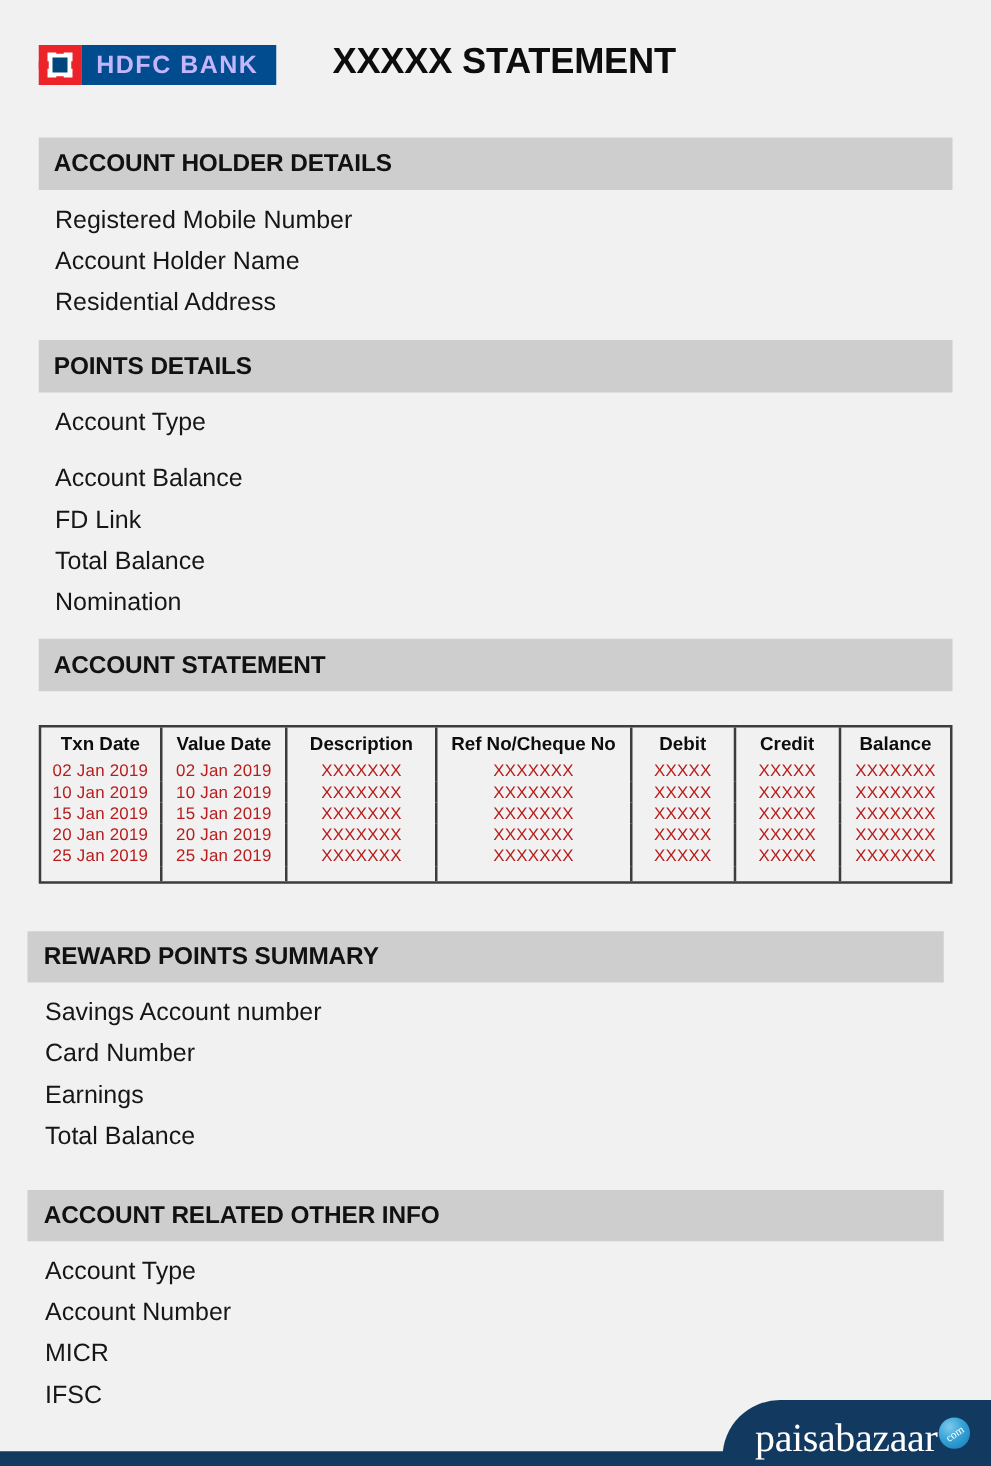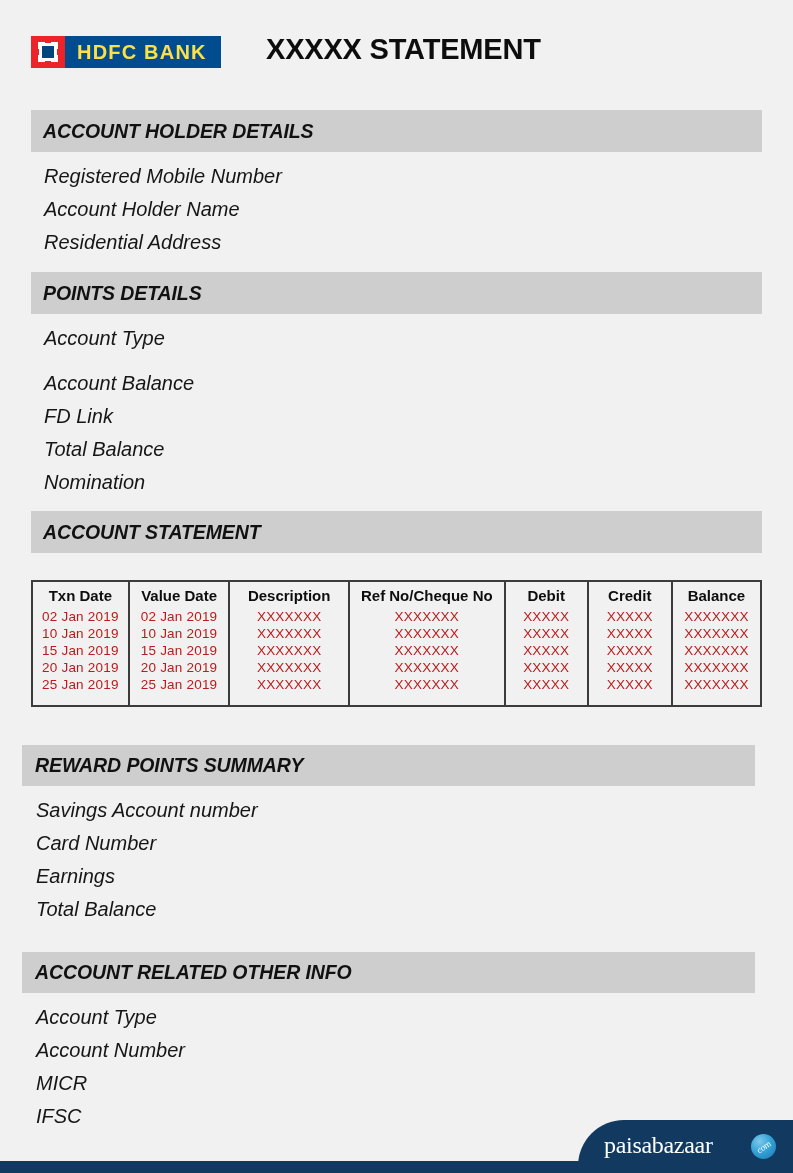--- a/index.html
+++ b/index.html
@@ -88,21 +88,21 @@
   .logo-mark .notch-r {
     position: absolute;
     right: 0px;
     top: 13px;
     width: 8px;
     height: 6px;
     background: #ed232a;
   }
   .logo-word {
     background: #004c8f;
-    color: #fde047;
+    color: #c4b5fd;
     font-size: 20px;
     font-weight: bold;
     letter-spacing: 1.2px;
     padding: 0 14px 0 12px;
     display: flex;
     align-items: center;
     font-family: "Liberation Sans", sans-serif;
   }
   .doc-title {
     position: absolute;
@@ -111,21 +111,20 @@
     font-size: 29px;
     font-weight: bold;
     letter-spacing: -0.2px;
     color: #0d0d0d;
     white-space: nowrap;
   }
 
   
   .section {
     position: absolute;
-    font-style: italic;
   }
   .section-bar {
     background: #cecece;
     color: #111111;
     font-size: 19.5px;
     font-weight: bold;
     letter-spacing: -0.1px;
     display: flex;
     align-items: center;
     box-sizing: border-box;
@@ -203,21 +202,21 @@
     height: 53px;
     background: #123a61;
     border-top-left-radius: 46px;
   }
   .footer-badge .brand {
     position: absolute;
     left: 26px;
     top: 12px;
     color: #ffffff;
     font-family: "Liberation Serif", serif;
-    font-size: 24px;
+    font-size: 32px;
     letter-spacing: -0.3px;
     white-space: nowrap;
   }
   .footer-badge .dotcom {
     position: absolute;
     right: 17px;
     top: 14px;
     width: 25px;
     height: 25px;
     border-radius: 50%;

